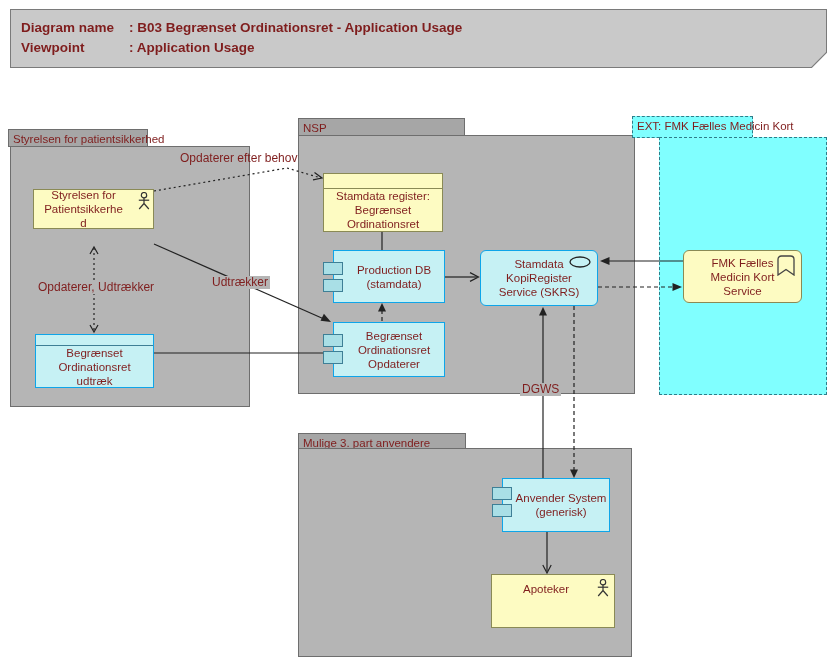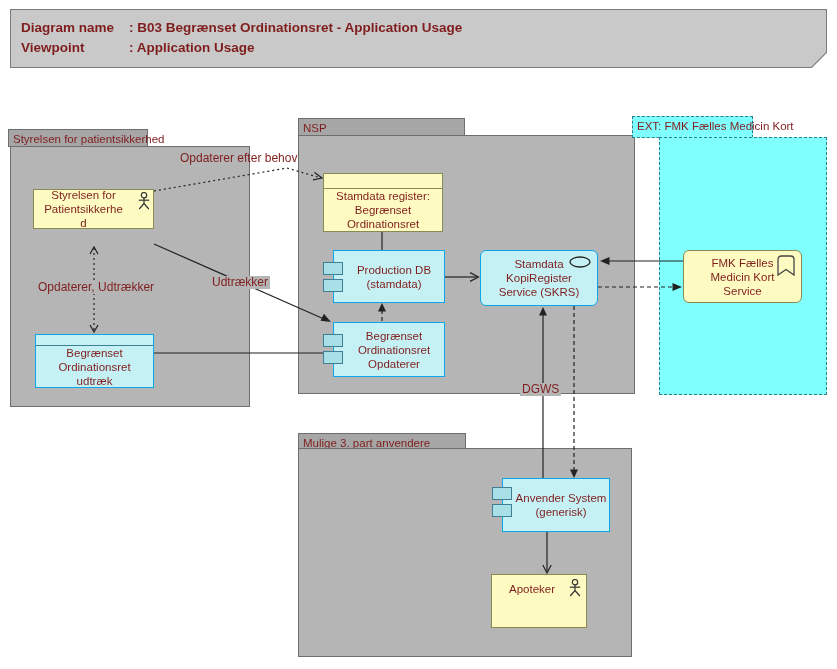--- a/index.html
+++ b/index.html
@@ -183,21 +183,21 @@
     </svg>
   </div>
 
   <div class="abs node cyanbox" style="left:502px;top:478px;width:108px;height:54px;padding-left:10px;">
     <span>Anvender System</span>
     <span>(generisk)</span>
   </div>
   <div class="abs port" style="left:492px;top:487px;"></div>
   <div class="abs port" style="left:492px;top:504px;"></div>
 
-  <div class="abs node yellow" style="left:491px;top:574px;width:96px;height:54px;justify-content:flex-start;padding-top:7px;padding-right:14px;">
+  <div class="abs node yellow" style="left:491px;top:574px;width:124px;height:54px;justify-content:flex-start;padding-top:7px;padding-right:14px;">
     <span>Apoteker</span>
     <svg class="abs" style="right:5px;top:4px;" width="12" height="18" viewBox="0 0 12 18">
       <circle cx="6" cy="3.2" r="2.7" fill="none" stroke="#333" stroke-width="1.2"></circle>
       <line x1="6" y1="5.9" x2="6" y2="11.5" stroke="#333" stroke-width="1.2"></line>
       <line x1="0.8" y1="8.2" x2="11.2" y2="8.2" stroke="#333" stroke-width="1.2"></line>
       <line x1="6" y1="11.5" x2="1.2" y2="17" stroke="#333" stroke-width="1.2"></line>
       <line x1="6" y1="11.5" x2="10.8" y2="17" stroke="#333" stroke-width="1.2"></line>
     </svg>
   </div>
 

